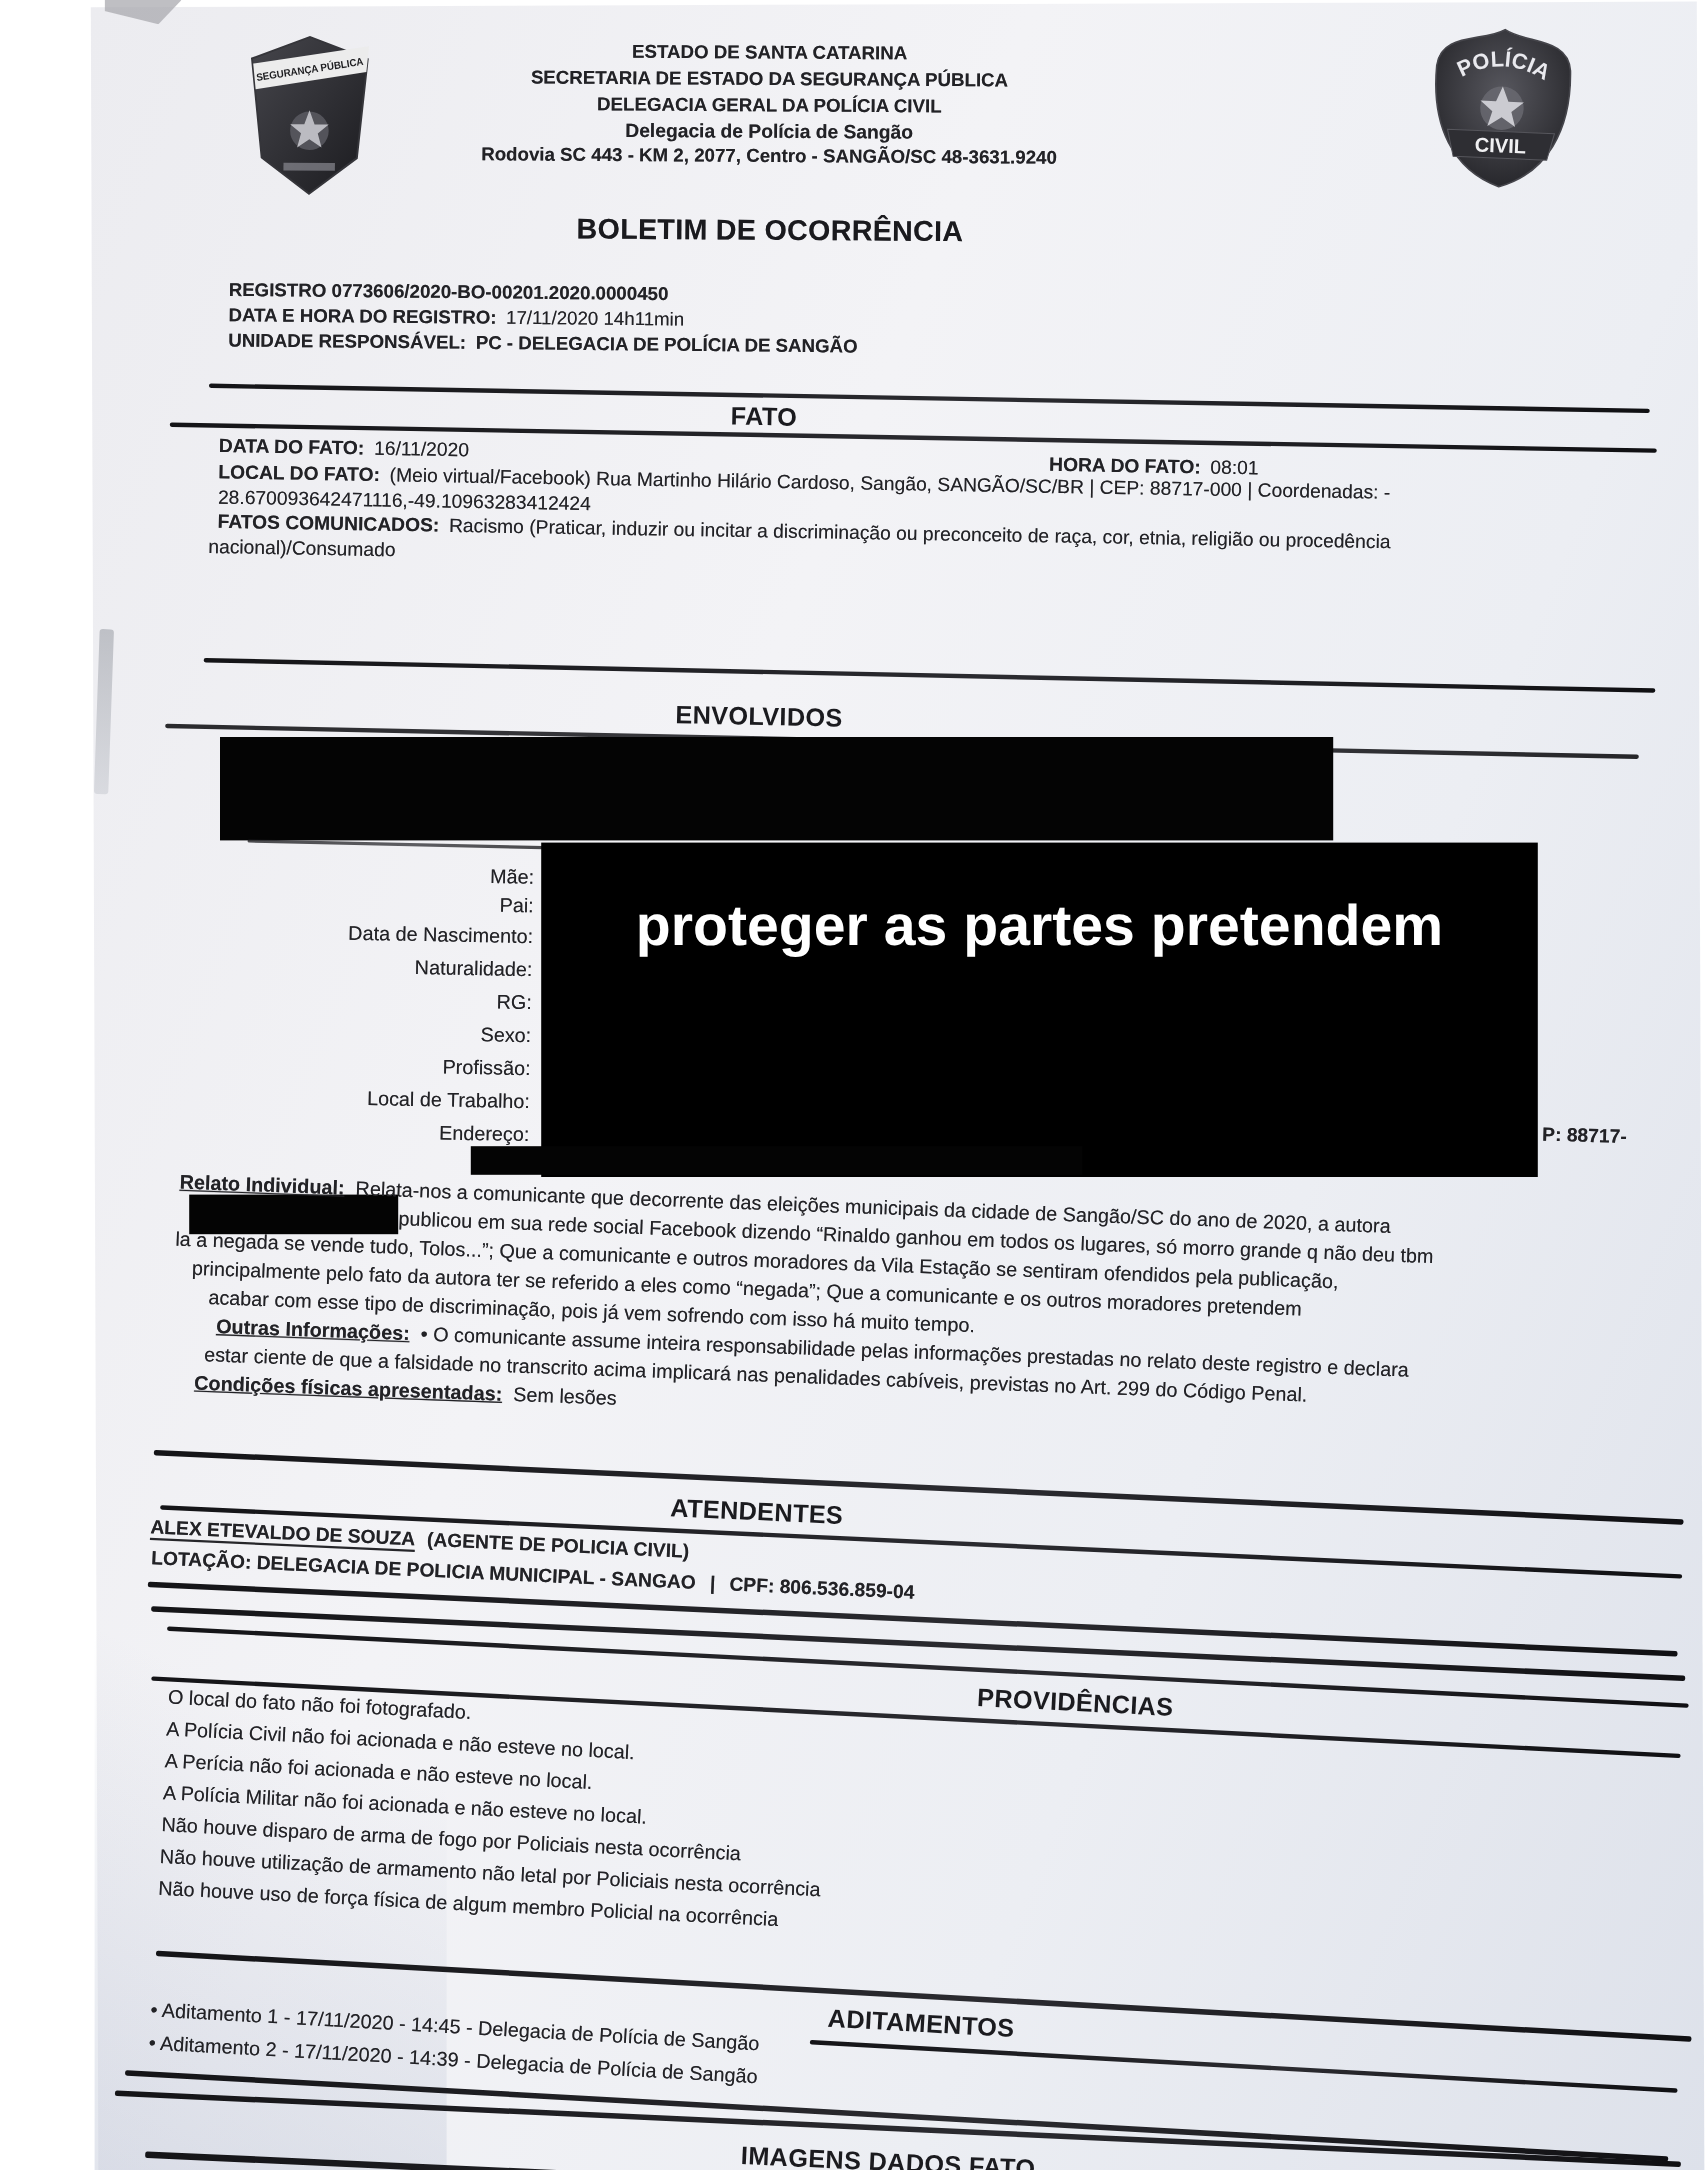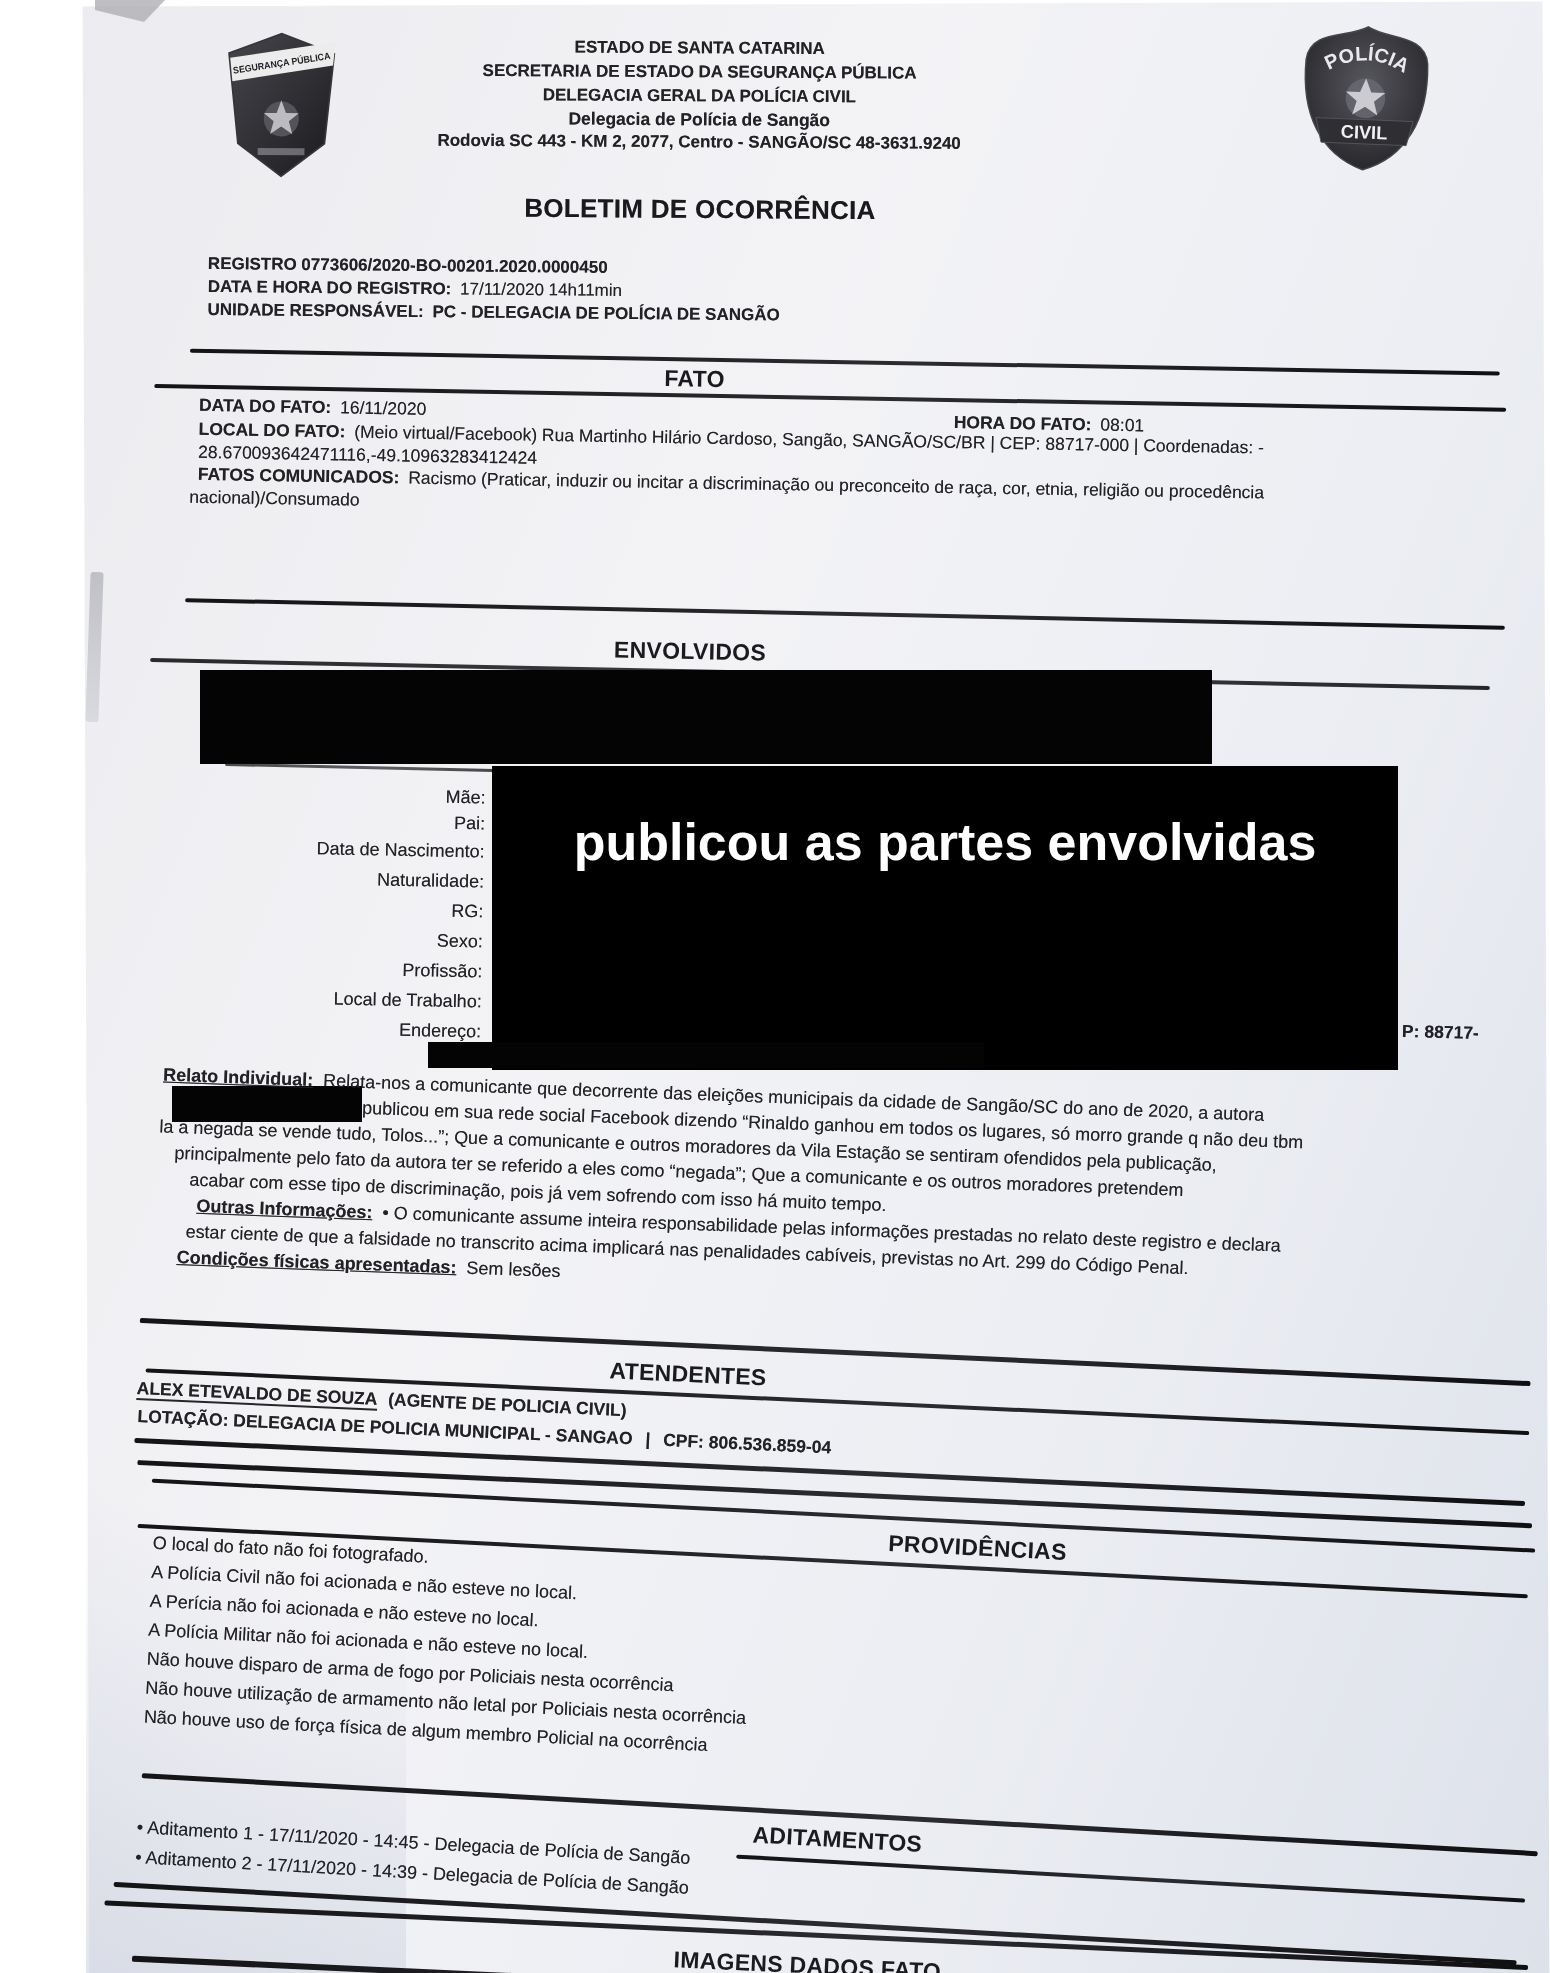--- a/index.html
+++ b/index.html
@@ -137,21 +137,21 @@
     <div class="t fs18 soft" style="left:0;top:88px;width:286px;text-align:right;">Naturalidade:</div>
     <div class="t fs18 soft" style="left:0;top:118px;width:286px;text-align:right;">RG:</div>
     <div class="t fs18 soft" style="left:0;top:148px;width:286px;text-align:right;">Sexo:</div>
     <div class="t fs18 soft" style="left:0;top:178px;width:286px;text-align:right;">Profissão:</div>
     <div class="t fs18 soft" style="left:0;top:208px;width:286px;text-align:right;">Local de Trabalho:</div>
     <div class="t fs18 soft" style="left:0;top:238px;width:286px;text-align:right;">Endereço:</div>
   </div>
 
   <div class="protected">
     <div class="ptxt">
-      <div>publicou as partes envolvidas</div>
+      <div>proteger as partes pretendem</div>
     </div>
   </div>
   <div class="t fs175 soft" style="left:1402px;top:1022px;transform:rotate(1.5deg);font-weight:600;">P: 88717-</div>
 
   <div class="redact" style="left:428px;top:1042px;width:556px;height:26px;"></div>
   <div class="redact" style="left:172px;top:1086px;width:190px;height:36px;"></div>
 
   <div class="sec" style="left:150px;top:1056px;width:1380px;transform:rotate(2.1deg);">
     <div class="t fs18 soft" style="left:14px;top:8px;">
       <span class="b u">Relato Individual:</span>

